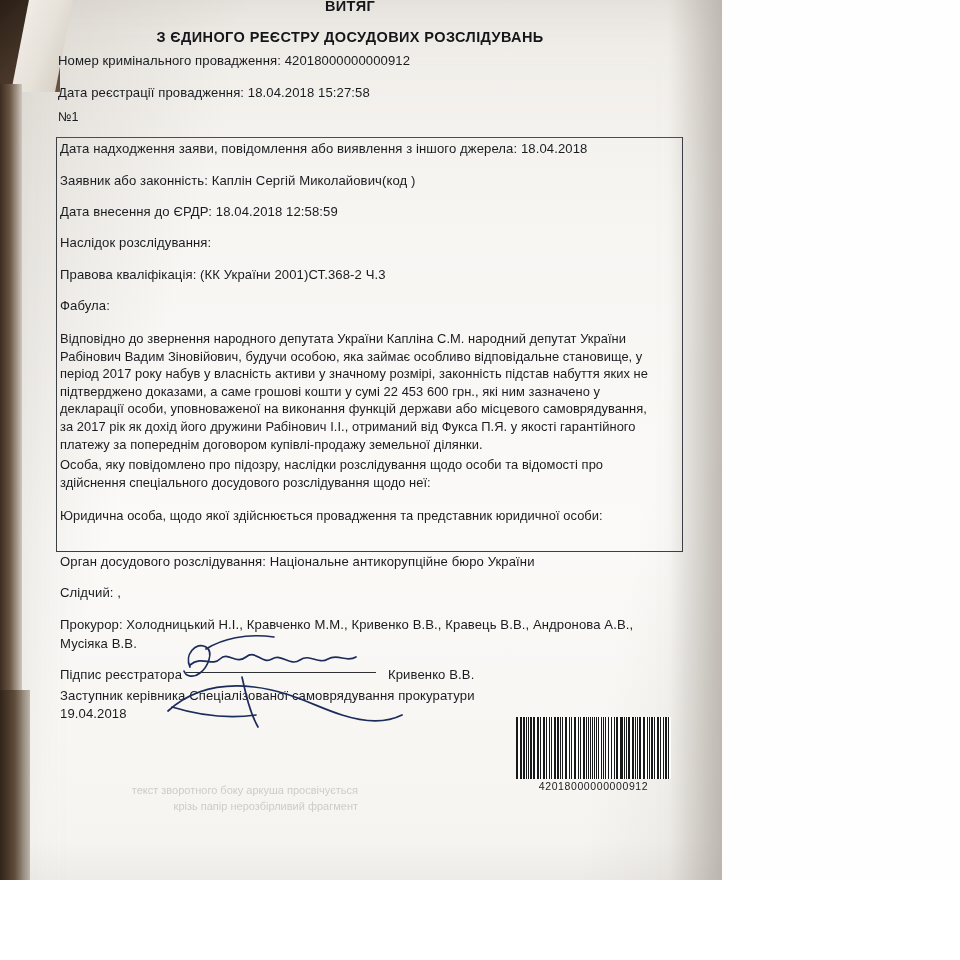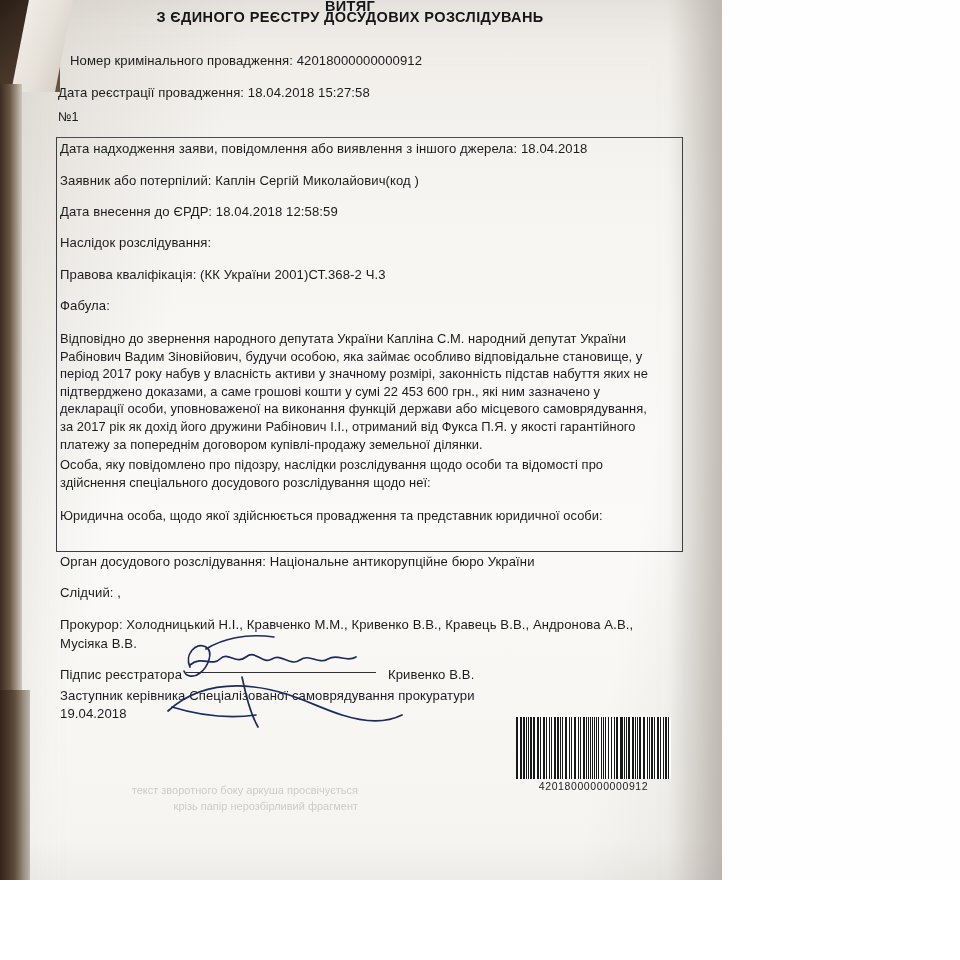--- a/index.html
+++ b/index.html
@@ -88,21 +88,21 @@
     position: absolute;
     text-align: center;
     width: 520px;
     left: 90px;
     font-size: 14.5px;
     font-weight: 700;
     letter-spacing: .4px;
     color: #15161a;
   }
   .t1 { top: -2px; }
-  .t2 { top: 9px; }
+  .t2 { top: 29px; }
 
   .line {
     position: absolute;
     font-size: 13.1px;
     color: #1a1c20;
     white-space: nowrap;
     letter-spacing: .1px;
   }
   .para {
     position: absolute;
@@ -201,28 +201,28 @@
 
   <div class="desk-tl"></div>
   <div class="desk-left"></div>
   <div class="desk-left2"></div>
 
   <div class="doc">
 
     <div class="title t1">ВИТЯГ</div>
     <div class="title t2">З ЄДИНОГО РЕЄСТРУ ДОСУДОВИХ РОЗСЛІДУВАНЬ</div>
 
-    <div class="line" style="left:58px; top:53px;margin-left:12px;">Номер кримінального провадження: 42018000000000912</div>
+    <div class="line" style="left:58px; top:53px;">Номер кримінального провадження: 42018000000000912</div>
     <div class="line" style="left:58px; top:85px;">Дата реєстрації провадження: 18.04.2018 15:27:58</div>
     <div class="line" style="left:58px; top:110px; font-size:12.6px;">№1</div>
 
     <div class="box"></div>
 
     <div class="line" style="left:60px; top:141px;">Дата надходження заяви, повідомлення або виявлення з іншого джерела: 18.04.2018</div>
-    <div class="line" style="left:60px; top:173px;">Заявник або потерпілий: Каплін Сергій Миколайович(код )</div>
+    <div class="line" style="left:60px; top:173px;">Заявник або законність: Каплін Сергій Миколайович(код )</div>
     <div class="line" style="left:60px; top:204px;">Дата внесення до ЄРДР: 18.04.2018 12:58:59</div>
     <div class="line" style="left:60px; top:235px;">Наслідок розслідування:</div>
     <div class="line" style="left:60px; top:267px;">Правова кваліфікація: (КК України 2001)СТ.368-2 Ч.3</div>
     <div class="line" style="left:60px; top:298px;">Фабула:</div>
 
     <div class="para" style="left:60px; top:330px; width:600px;">Відповідно до звернення народного депутата України Капліна С.М. народний депутат України Рабінович Вадим Зіновійович, будучи особою, яка займає особливо відповідальне становище, у період 2017 року набув у власність активи у значному розмірі, законність підстав набуття яких не підтверджено доказами, а саме грошові кошти у сумі 22 453 600 грн., які ним зазначено у декларації особи, уповноваженої на виконання функцій держави або місцевого самоврядування, за 2017 рік як дохід його дружини Рабінович І.І., отриманий від Фукса П.Я. у якості гарантійного платежу за попереднім договором купівлі-продажу земельної ділянки.</div>
 
     <div class="para" style="left:60px; top:456px; width:600px;">Особа, яку повідомлено про підозру, наслідки розслідування щодо особи та відомості про здійснення спеціального досудового розслідування щодо неї:</div>
 
     <div class="para" style="left:60px; top:507px; width:610px;">Юридична особа, щодо якої здійснюється провадження та представник юридичної особи:</div>

